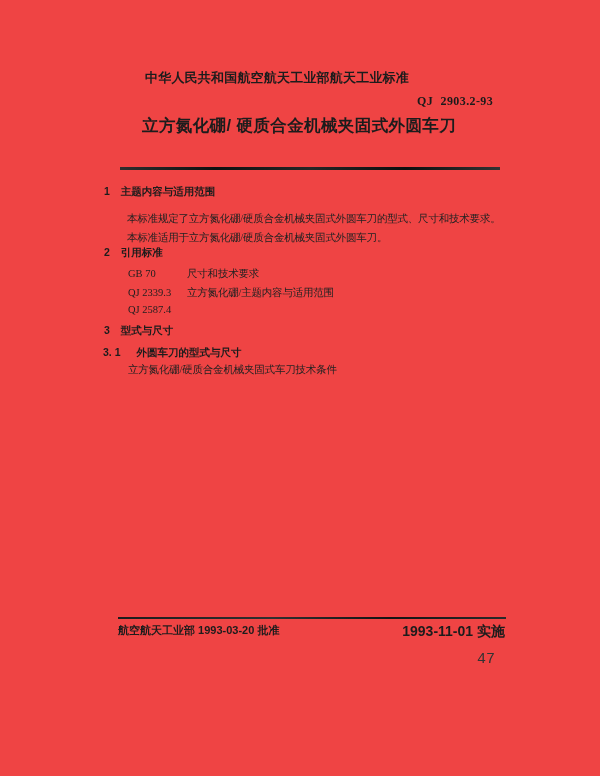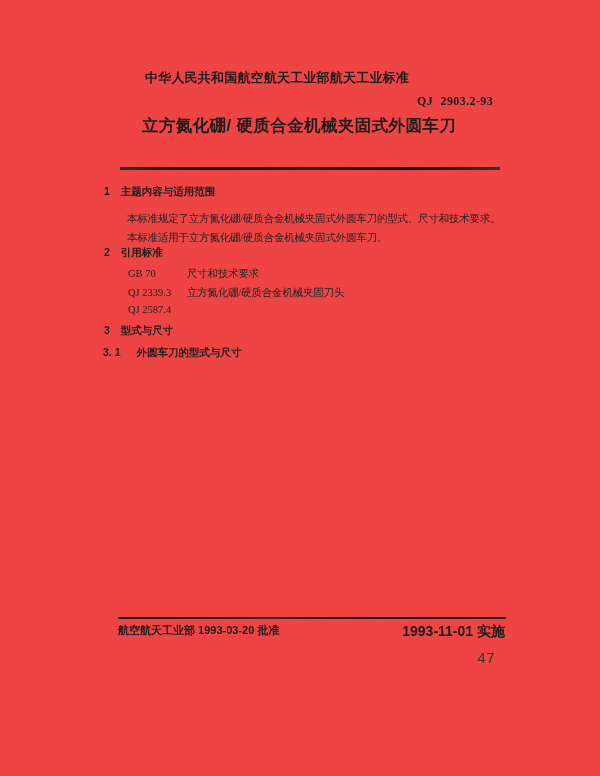--- a/index.html
+++ b/index.html
@@ -146,25 +146,26 @@
     <span class="cjk-heading">引用标准</span>
   </div>
 
   <div class="abs ref-row" style="top:267px; left:128px;">
     <span class="ref-code">GB 70</span>
     <span class="cjk-body body-line">尺寸和技术要求</span>
   </div>
 
   <div class="abs ref-row" style="top:286px; left:128px;">
     <span class="ref-code">QJ 2339.3</span>
-    <span class="cjk-body body-line">立方氮化硼/硬质合金机械夹固刀头</span>
+    <span class="cjk-body body-line">立方氮化硼/主题内容与适用范围</span>
   </div>
 
   <div class="abs ref-row" style="top:304px; left:128px;flex-direction:column;">
     <span class="ref-code">QJ 2587.4</span>
+    <span class="cjk-body body-line">立方氮化硼/硬质合金机械夹固式车刀技术条件</span>
   </div>
 
   <div class="abs h-row gap11" style="top:324px; left:104px;">
     <span class="num cjk-heading">3</span>
     <span class="cjk-heading">型式与尺寸</span>
   </div>
 
   <div class="abs h-row gap12" style="top:346px; left:103px;">
     <span class="num sub-num">3. 1</span>
     <span class="cjk-heading">外圆车刀的型式与尺寸</span>

